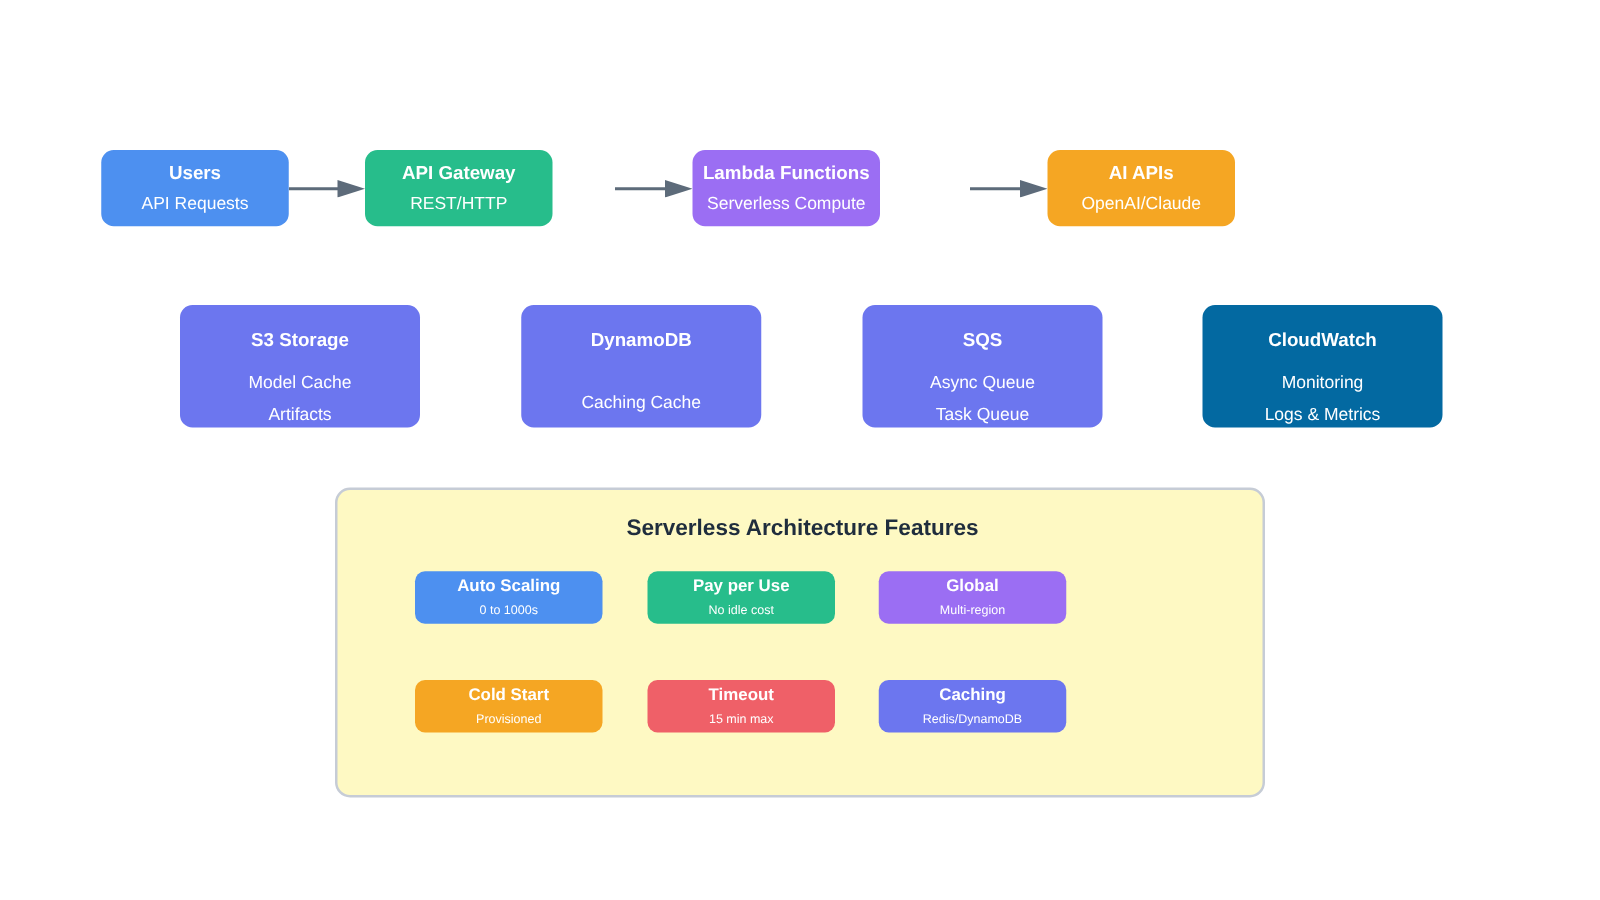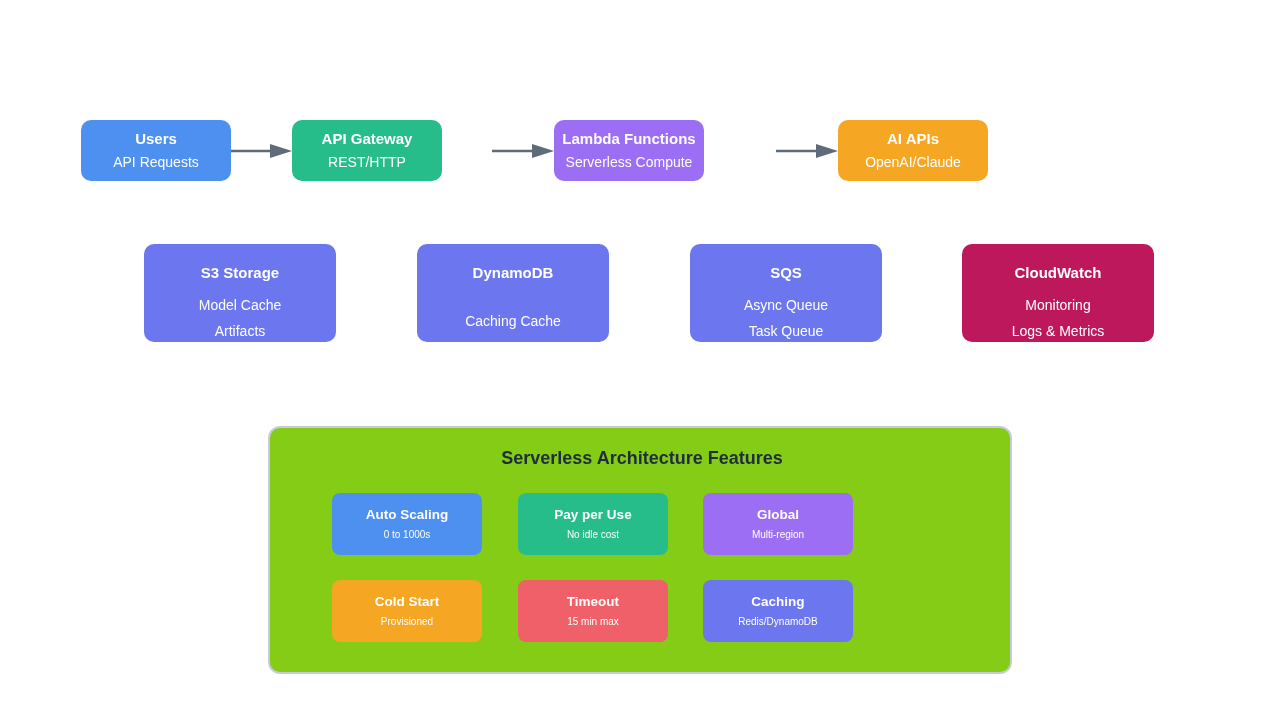--- a/index.html
+++ b/index.html
@@ -87,39 +87,38 @@
   .arrow svg { display: block; }
 
   
   .features-panel {
     position: absolute;
     left: 268px;
     top: 390px;
     width: 744px;
     height: 248px;
     box-sizing: border-box;
-    background: #84cc16;
+    background: #fef9c3;
     border: 2px solid #c6ccd6;
     border-radius: 12px;
-    margin-top: 36px;
   }
   .features-title {
     position: absolute;
     left: 0;
     top: 20px;
     width: 744px;
     text-align: center;
     font-size: 18px;
     font-weight: bold;
     color: #1f2d3d;
   }
   .feature-card {
     position: absolute;
     width: 150px;
-    height: 62px;
+    height: 42px;
     border-radius: 8px;
     box-sizing: border-box;
     display: flex;
     flex-direction: column;
     align-items: center;
     justify-content: center;
     text-align: center;
     color: #ffffff;
   }
   .feature-card .fc-title {
@@ -188,21 +187,21 @@
       <div class="node service-node" style="left: 417px; background: rgb(108, 118, 239); gap: 16px;">
         <div class="node-title">DynamoDB</div>
         <div class="node-sub">Caching Cache</div>
         <div class="node-sub">State Store</div>
       </div>
       <div class="node service-node" style="left: 690px; background: rgb(108, 118, 239);">
         <div class="node-title">SQS</div>
         <div class="node-sub">Async Queue</div>
         <div class="node-sub">Task Queue</div>
       </div>
-      <div class="node service-node" style="left: 962px; background: #be185d;">
+      <div class="node service-node" style="left: 962px; background: #0369a1;">
         <div class="node-title">CloudWatch</div>
         <div class="node-sub">Monitoring</div>
         <div class="node-sub">Logs &amp; Metrics</div>
       </div>
     </div>
 
   <div class="features-panel">
     <div class="features-title">Serverless Architecture Features</div>
     <div id="features-layer">
         <div class="feature-card" style="left: 62px; top: 65px; background: rgb(77, 144, 240);">

